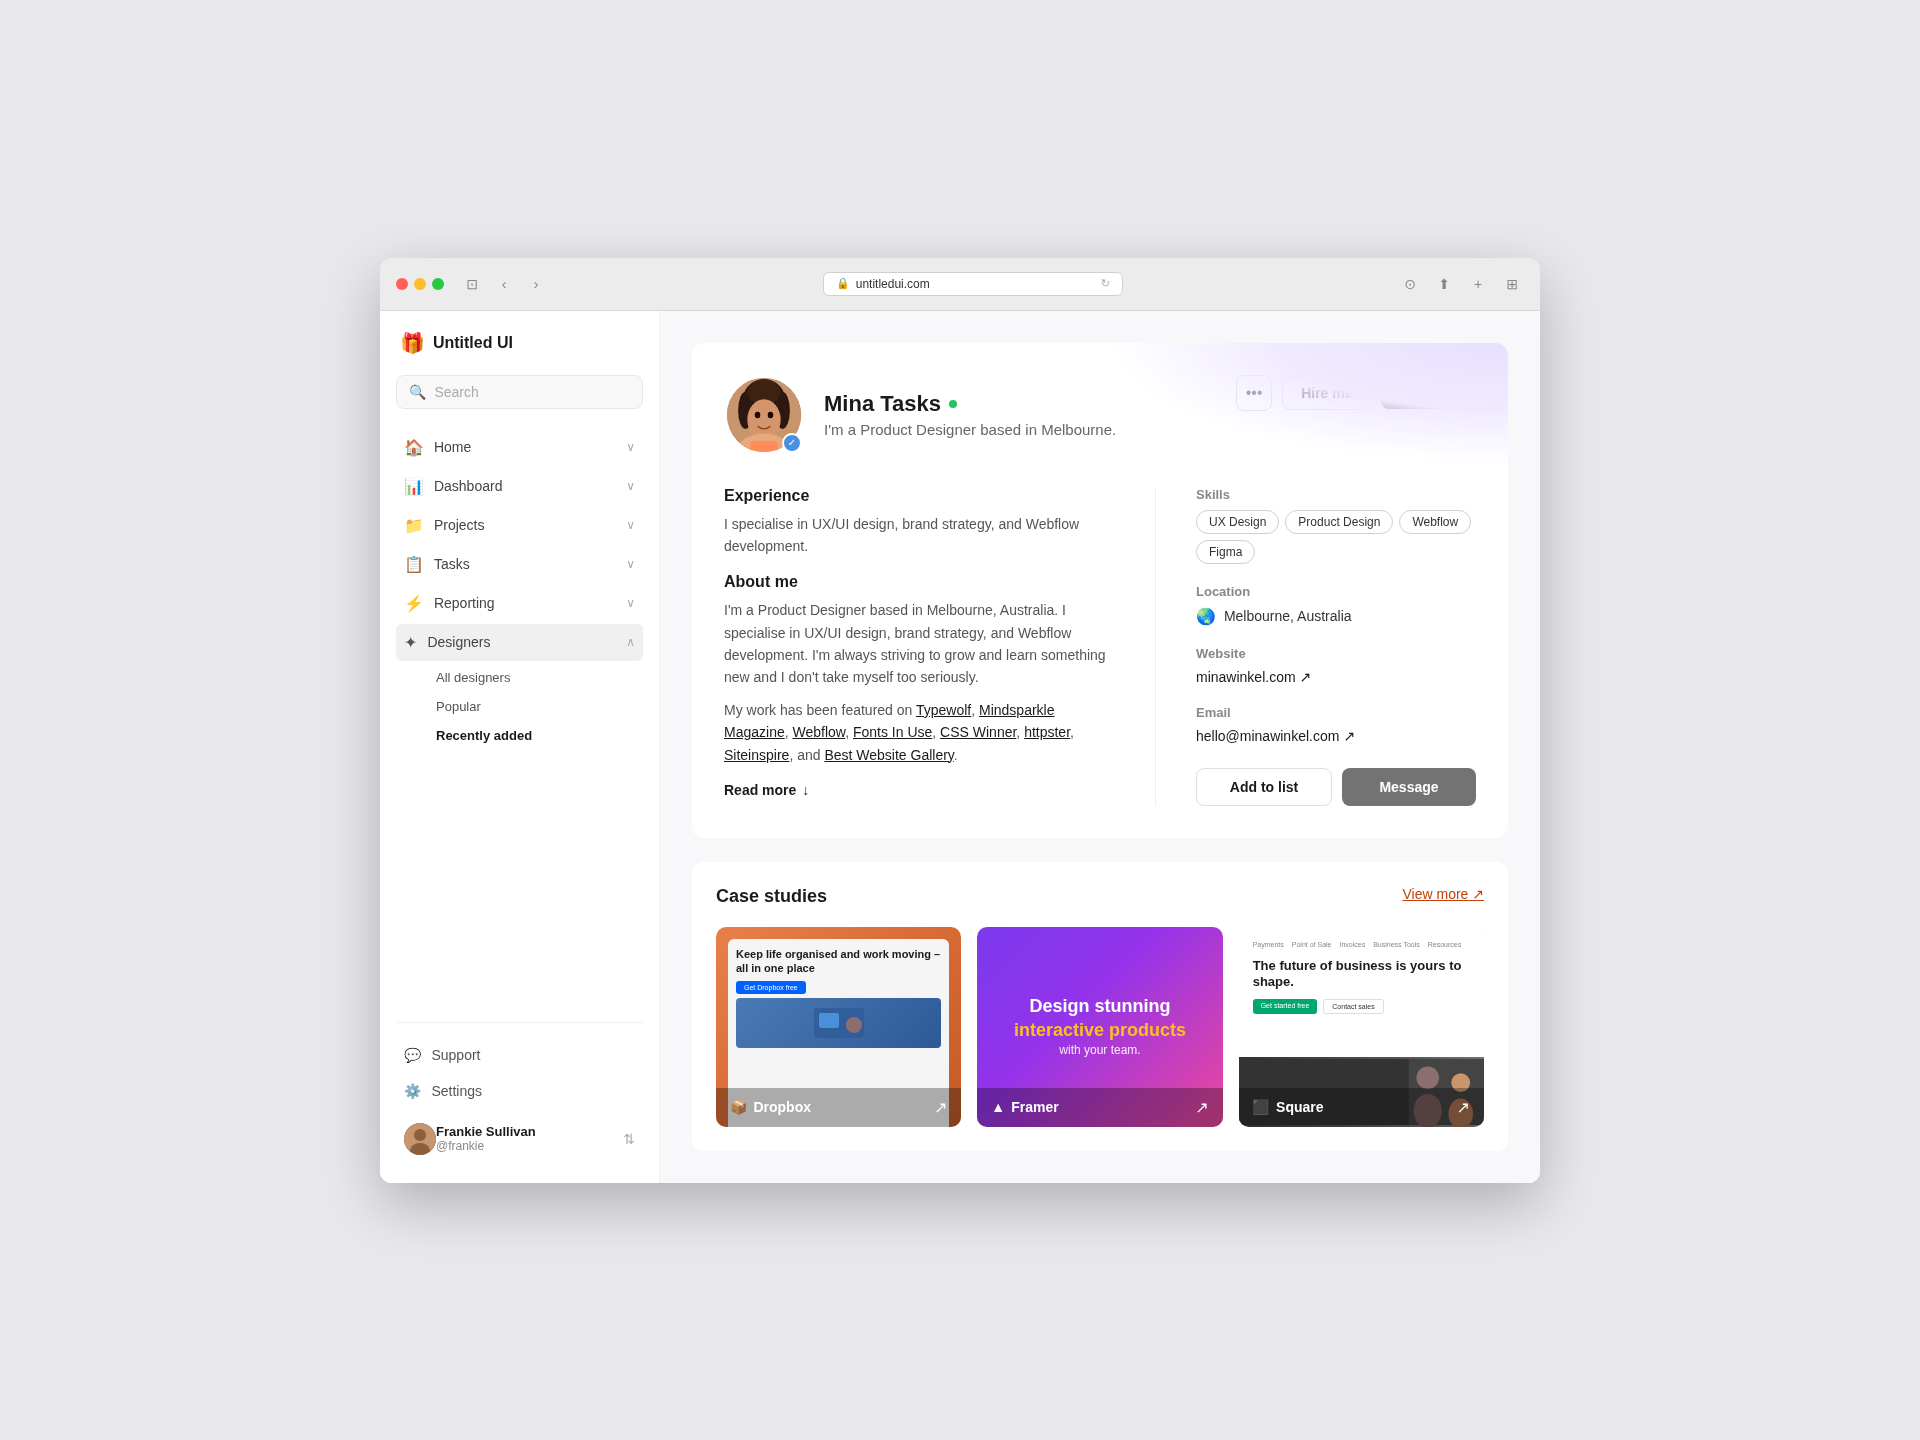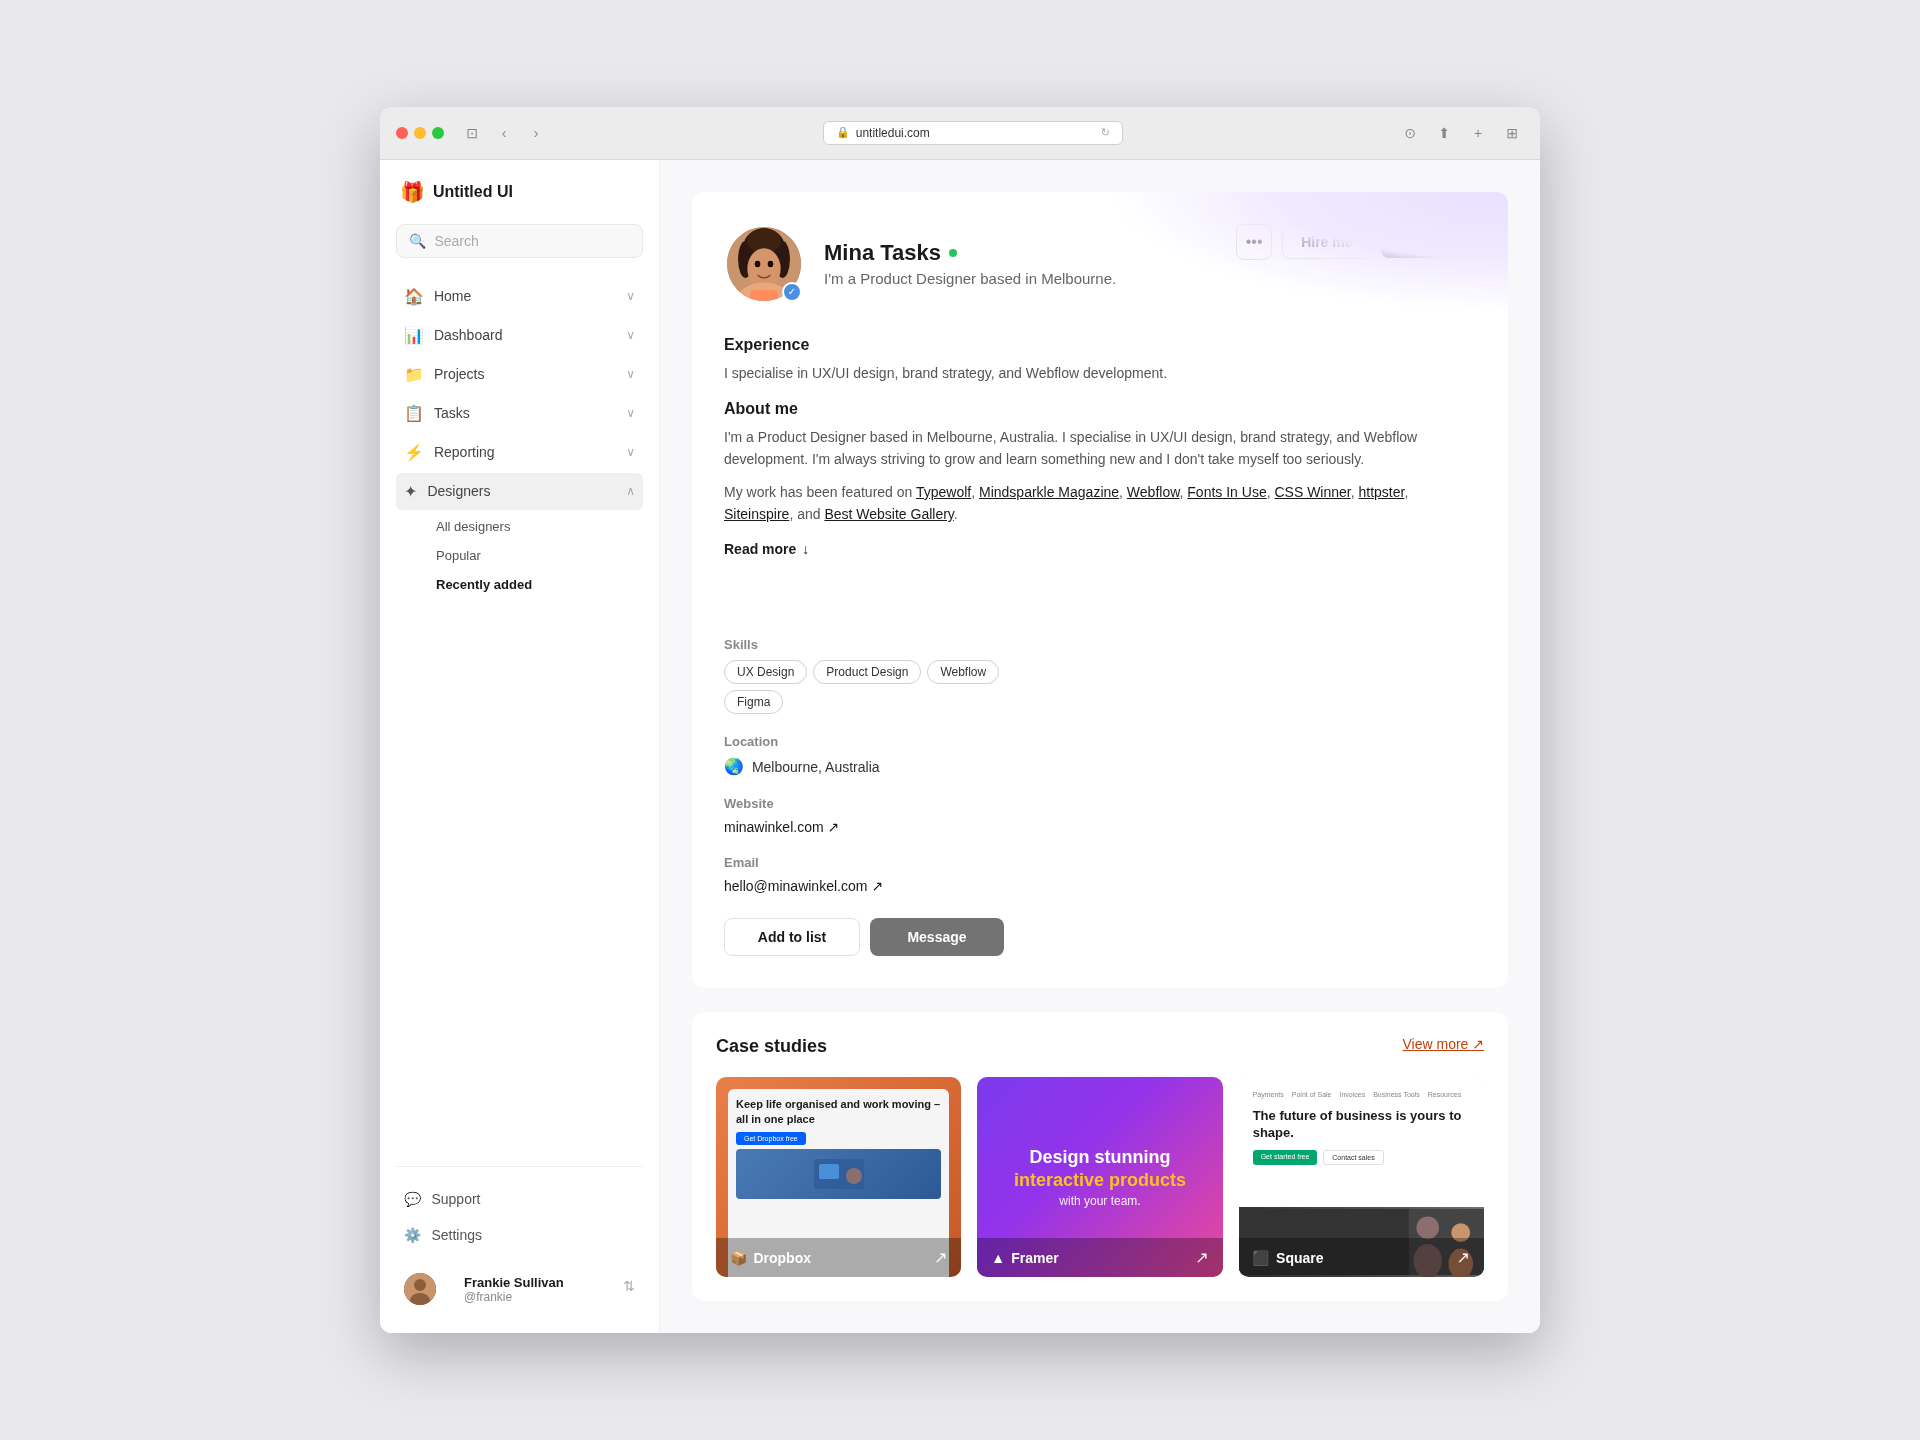--- a/index.html
+++ b/index.html
@@ -145,21 +145,21 @@
     }
     .user-row {
       display: flex;
       align-items: center;
       justify-content: space-between;
       padding: 8px;
       margin-top: 8px;
       cursor: pointer;
       border-radius: 6px;
     }
-    .user-info { display: flex; align-items: center; gap: 28px; margin-top: 6px; }
+    .user-info { display: flex; align-items: center; gap: 0; }
     .avatar {
       width: 32px; height: 32px; border-radius: 50%;
       background: linear-gradient(135deg, #8B6F6F, #5C4A4A);
       display: flex; align-items: center; justify-content: center;
       font-size: 13px; color: white; font-weight: 600;
       overflow: hidden;
     }
     .user-name { font-size: 13px; font-weight: 600; color: #1a1a1a; }
     .user-handle { font-size: 12px; color: #888; }
     .user-arrows { color: #aaa; font-size: 14px; }
@@ -239,21 +239,21 @@
     .btn-follow {
       padding: 8px 18px;
       background: #1a1a1a; color: white;
       border: none; border-radius: 8px;
       font-size: 14px; font-weight: 600;
       cursor: pointer;
       display: flex; align-items: center; gap: 6px;
     }
 
     
-    .profile-body { display: flex; gap: 40px; flex-direction: column; }
+    .profile-body { display: flex; gap: 40px; }
     .profile-left { flex: 1; }
     .profile-right { width: 280px; flex-shrink: 0; }
 
     .section-title { font-size: 16px; font-weight: 700; color: #1a1a1a; margin-bottom: 8px; }
     .section-text { font-size: 14px; color: #555; line-height: 1.6; margin-bottom: 16px; }
 
     .about-text { font-size: 14px; color: #555; line-height: 1.6; margin-bottom: 10px; }
     .featured-line { font-size: 14px; color: #555; line-height: 1.6; margin-bottom: 16px; }
     .link { color: #1a1a1a; text-decoration: underline; cursor: pointer; }
 

